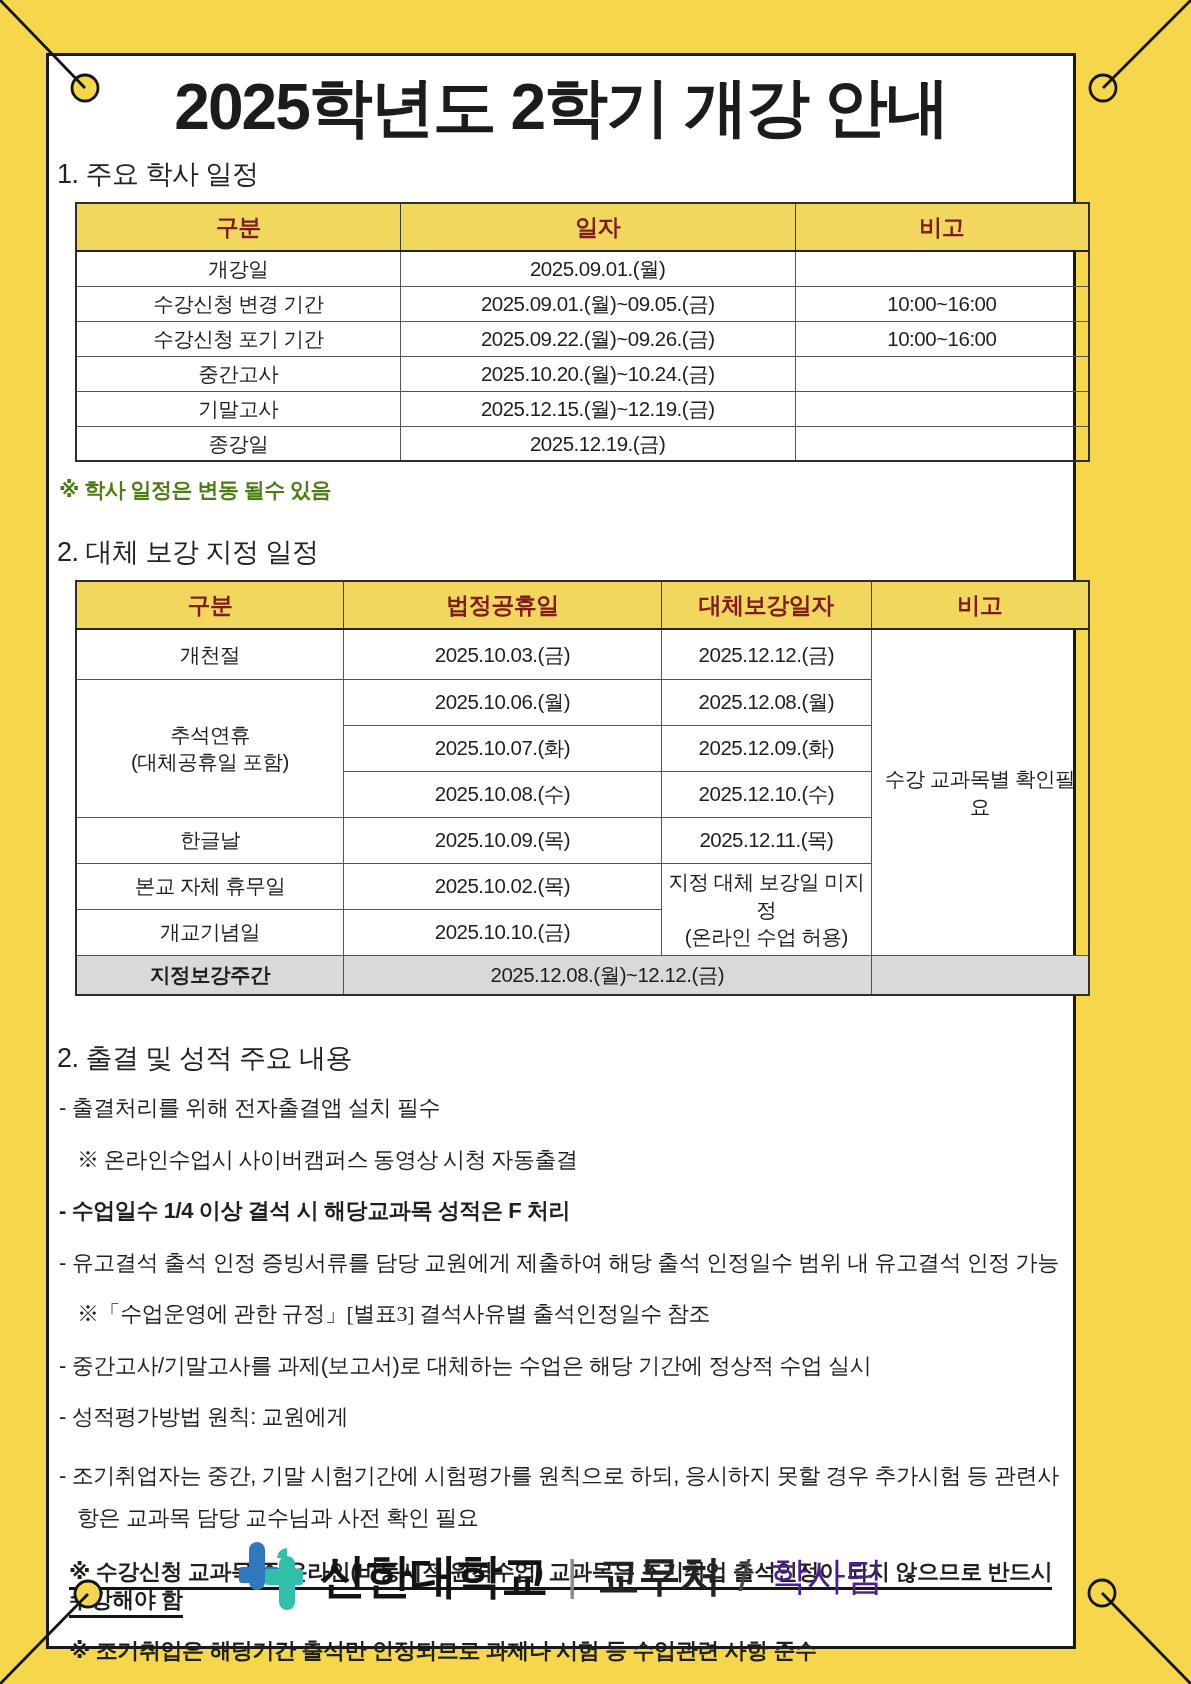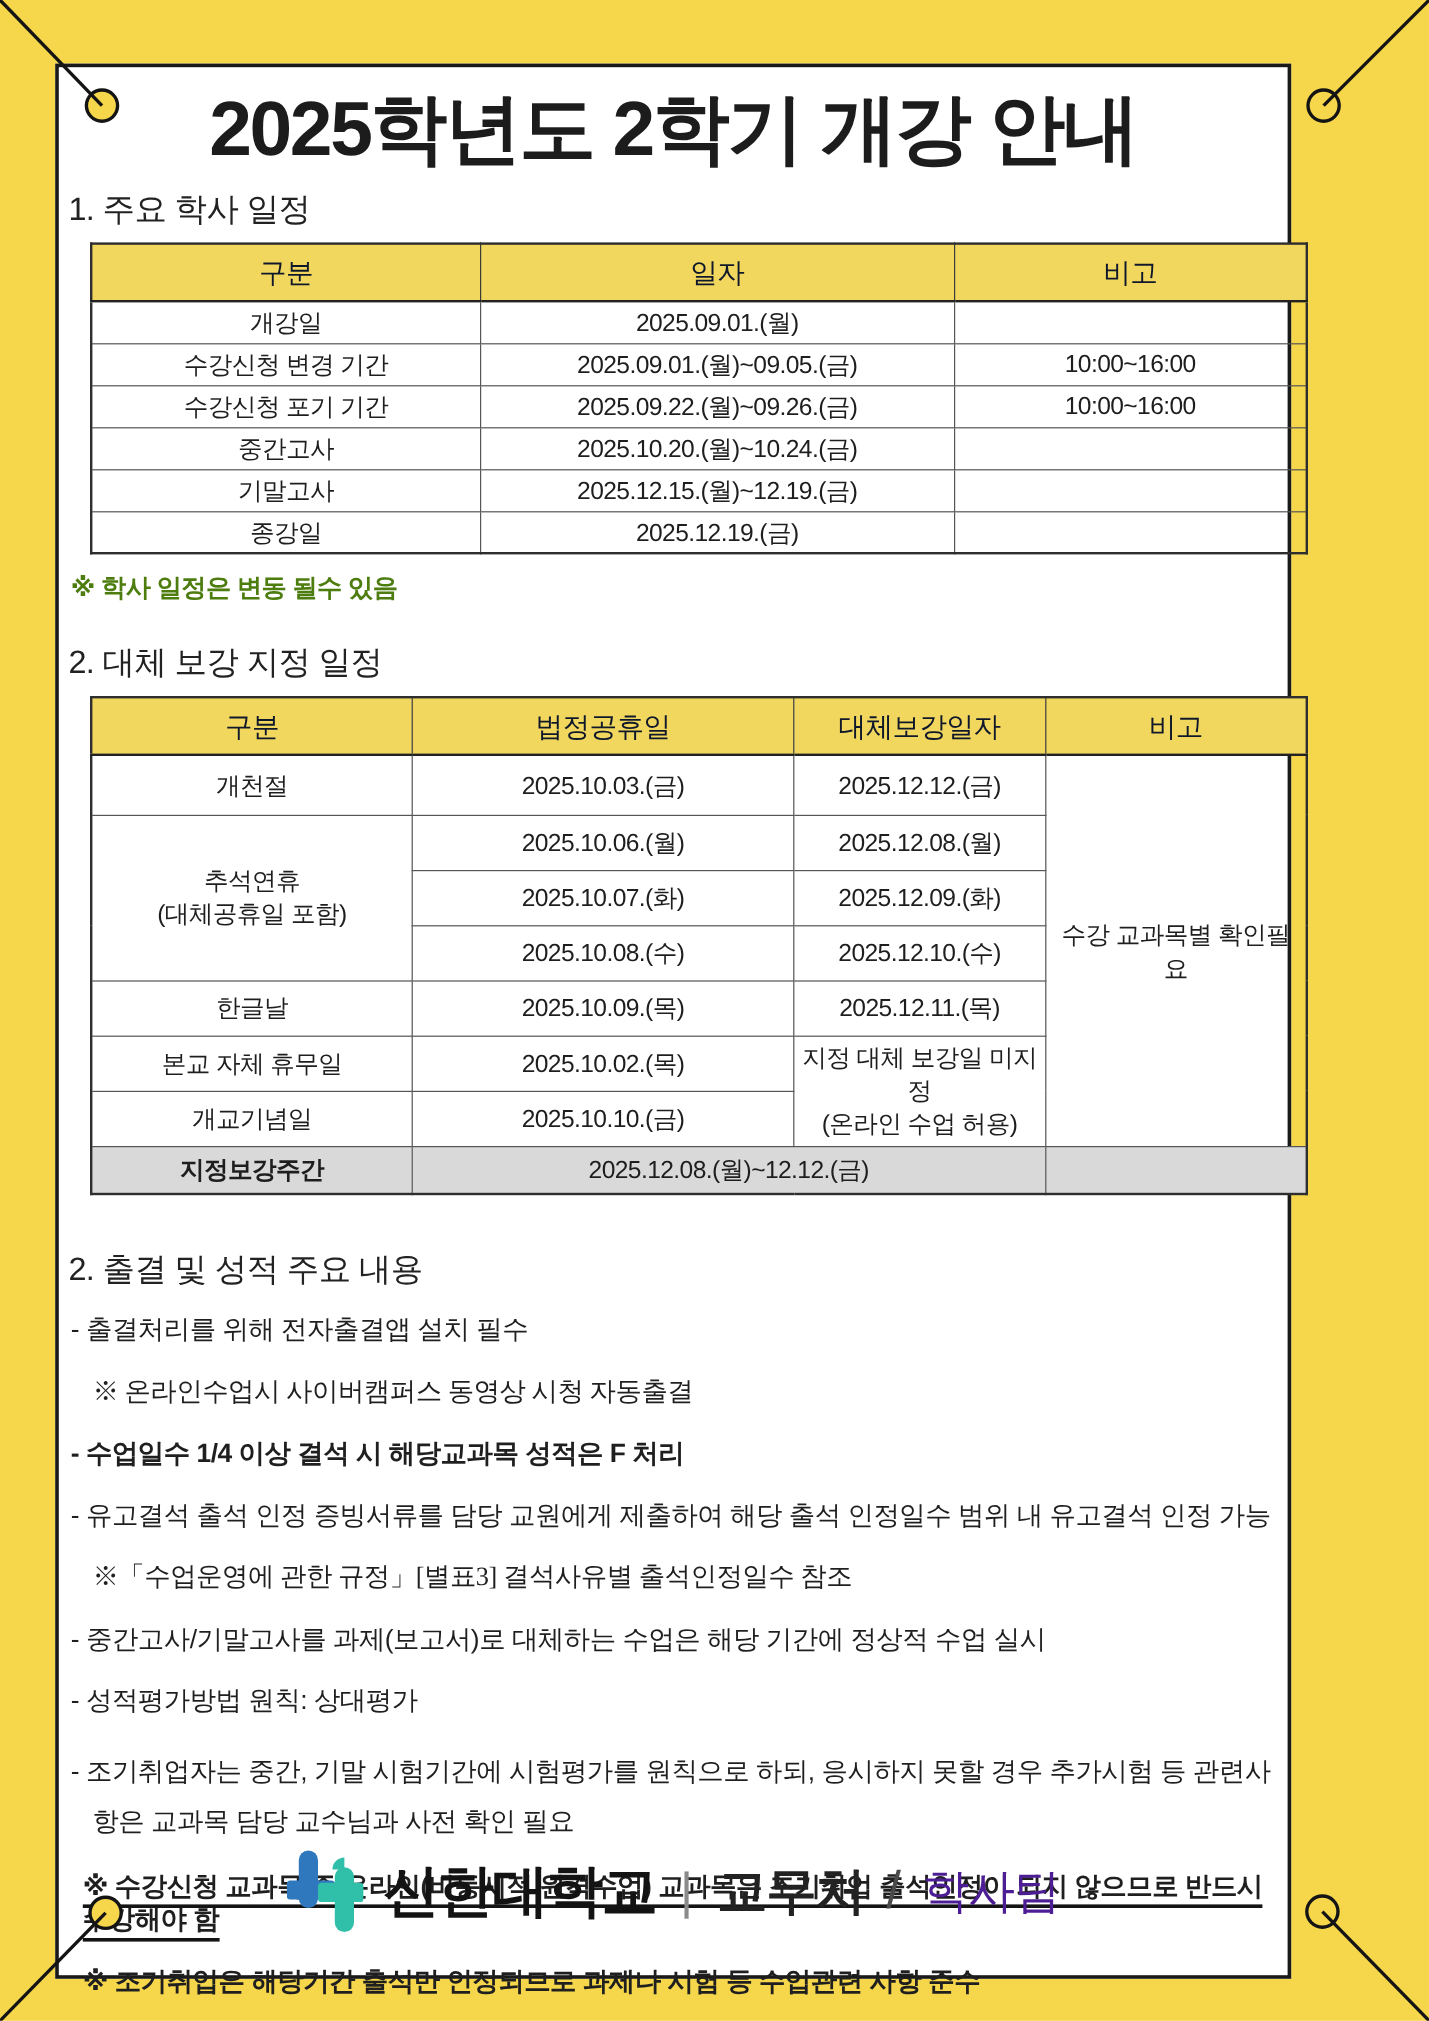--- a/index.html
+++ b/index.html
@@ -21,21 +21,21 @@
     font-size:64px;font-weight:900;letter-spacing:-2px;color:#1c1c1c;
     line-height:1.1;
   }
   .sec-heading{
     font-size:27px;font-weight:500;color:#222;margin:14px 0 10px 8px;
     letter-spacing:-0.5px;
   }
   table{border-collapse:collapse;width:1015px;margin-left:26px;table-layout:fixed;}
   table{border:2.5px solid #2e2e2e;}
   th{
-    background:#F1D75E;font-size:23px;font-weight:400;color:#0f172a;
+    background:#F1D75E;font-size:23px;font-weight:700;color:#7f1d1d;
     border:1.6px solid #3a3a3a;border-bottom:2.5px solid #222;
     height:44px;text-align:center;letter-spacing:-0.5px;
   }
   td{
     border:1.4px solid #555;font-size:20.5px;font-weight:500;color:#1e1e1e;
     text-align:center;letter-spacing:-0.5px;padding:2px 4px;box-sizing:border-box;
   }
   .t1 td{height:35px;}
   .t2 td{height:46px;}
   .t2 .row-first td{height:50px;}
@@ -193,21 +193,21 @@
 
   <h2 class="sec-heading sec3-gap">2. 출결 및 성적 주요 내용</h2>
 
   <div class="notes">
     <div class="note-line hang">- 출결처리를 위해 전자출결앱 설치 필수</div>
     <div class="note-line sub">※ 온라인수업시 사이버캠퍼스 동영상 시청 자동출결</div>
     <div class="note-line hang b">- 수업일수 1/4 이상 결석 시 해당교과목 성적은 F 처리</div>
     <div class="note-line hang">- 유고결석 출석 인정 증빙서류를 담당 교원에게 제출하여 해당 출석 인정일수 범위 내 유고결석 인정 가능</div>
     <div class="note-line sub">※「수업운영에 관한 규정」[별표3] 결석사유별 출석인정일수 참조</div>
     <div class="note-line hang">- 중간고사/기말고사를 과제(보고서)로 대체하는 수업은 해당 기간에 정상적 수업 실시</div>
-    <div class="note-line hang">- 성적평가방법 원칙: 상대평가</div>
+    <div class="note-line hang">- 성적평가방법 원칙: 교원에게</div>
     <div class="note-line hang note8">- 조기취업자는 중간, 기말 시험기간에 시험평가를 원칙으로 하되, 응시하지 못할 경우 추가시험 등 관련사항은 교과목 담당 교수님과 사전 확인 필요</div>
     <div class="note-line shift b"><span class="u-span">※ 수강신청 교과목 중 온라인(비동시적 원격수업) 교과목은 조기취업 출석인정이 되지 않으므로 반드시 수강해야 함</span></div>
     <div class="note-line shift b">※ 조기취업은 해당기간 출석만 인정되므로 과제나 시험 등 수업관련 사항 준수</div>
   </div>
 
   <div class="footer">
     <svg class="logo-mark" viewBox="0 0 64 72">
       <rect x="10" y="2" width="16" height="48" rx="8" fill="#2F78BE"></rect>
       <rect x="0" y="27" width="40" height="16" rx="3" fill="#2F78BE"></rect>
       <path d="M38 18 a10 10 0 0 1 10 -10 l0 10 z" fill="#30BFA8"></path>

